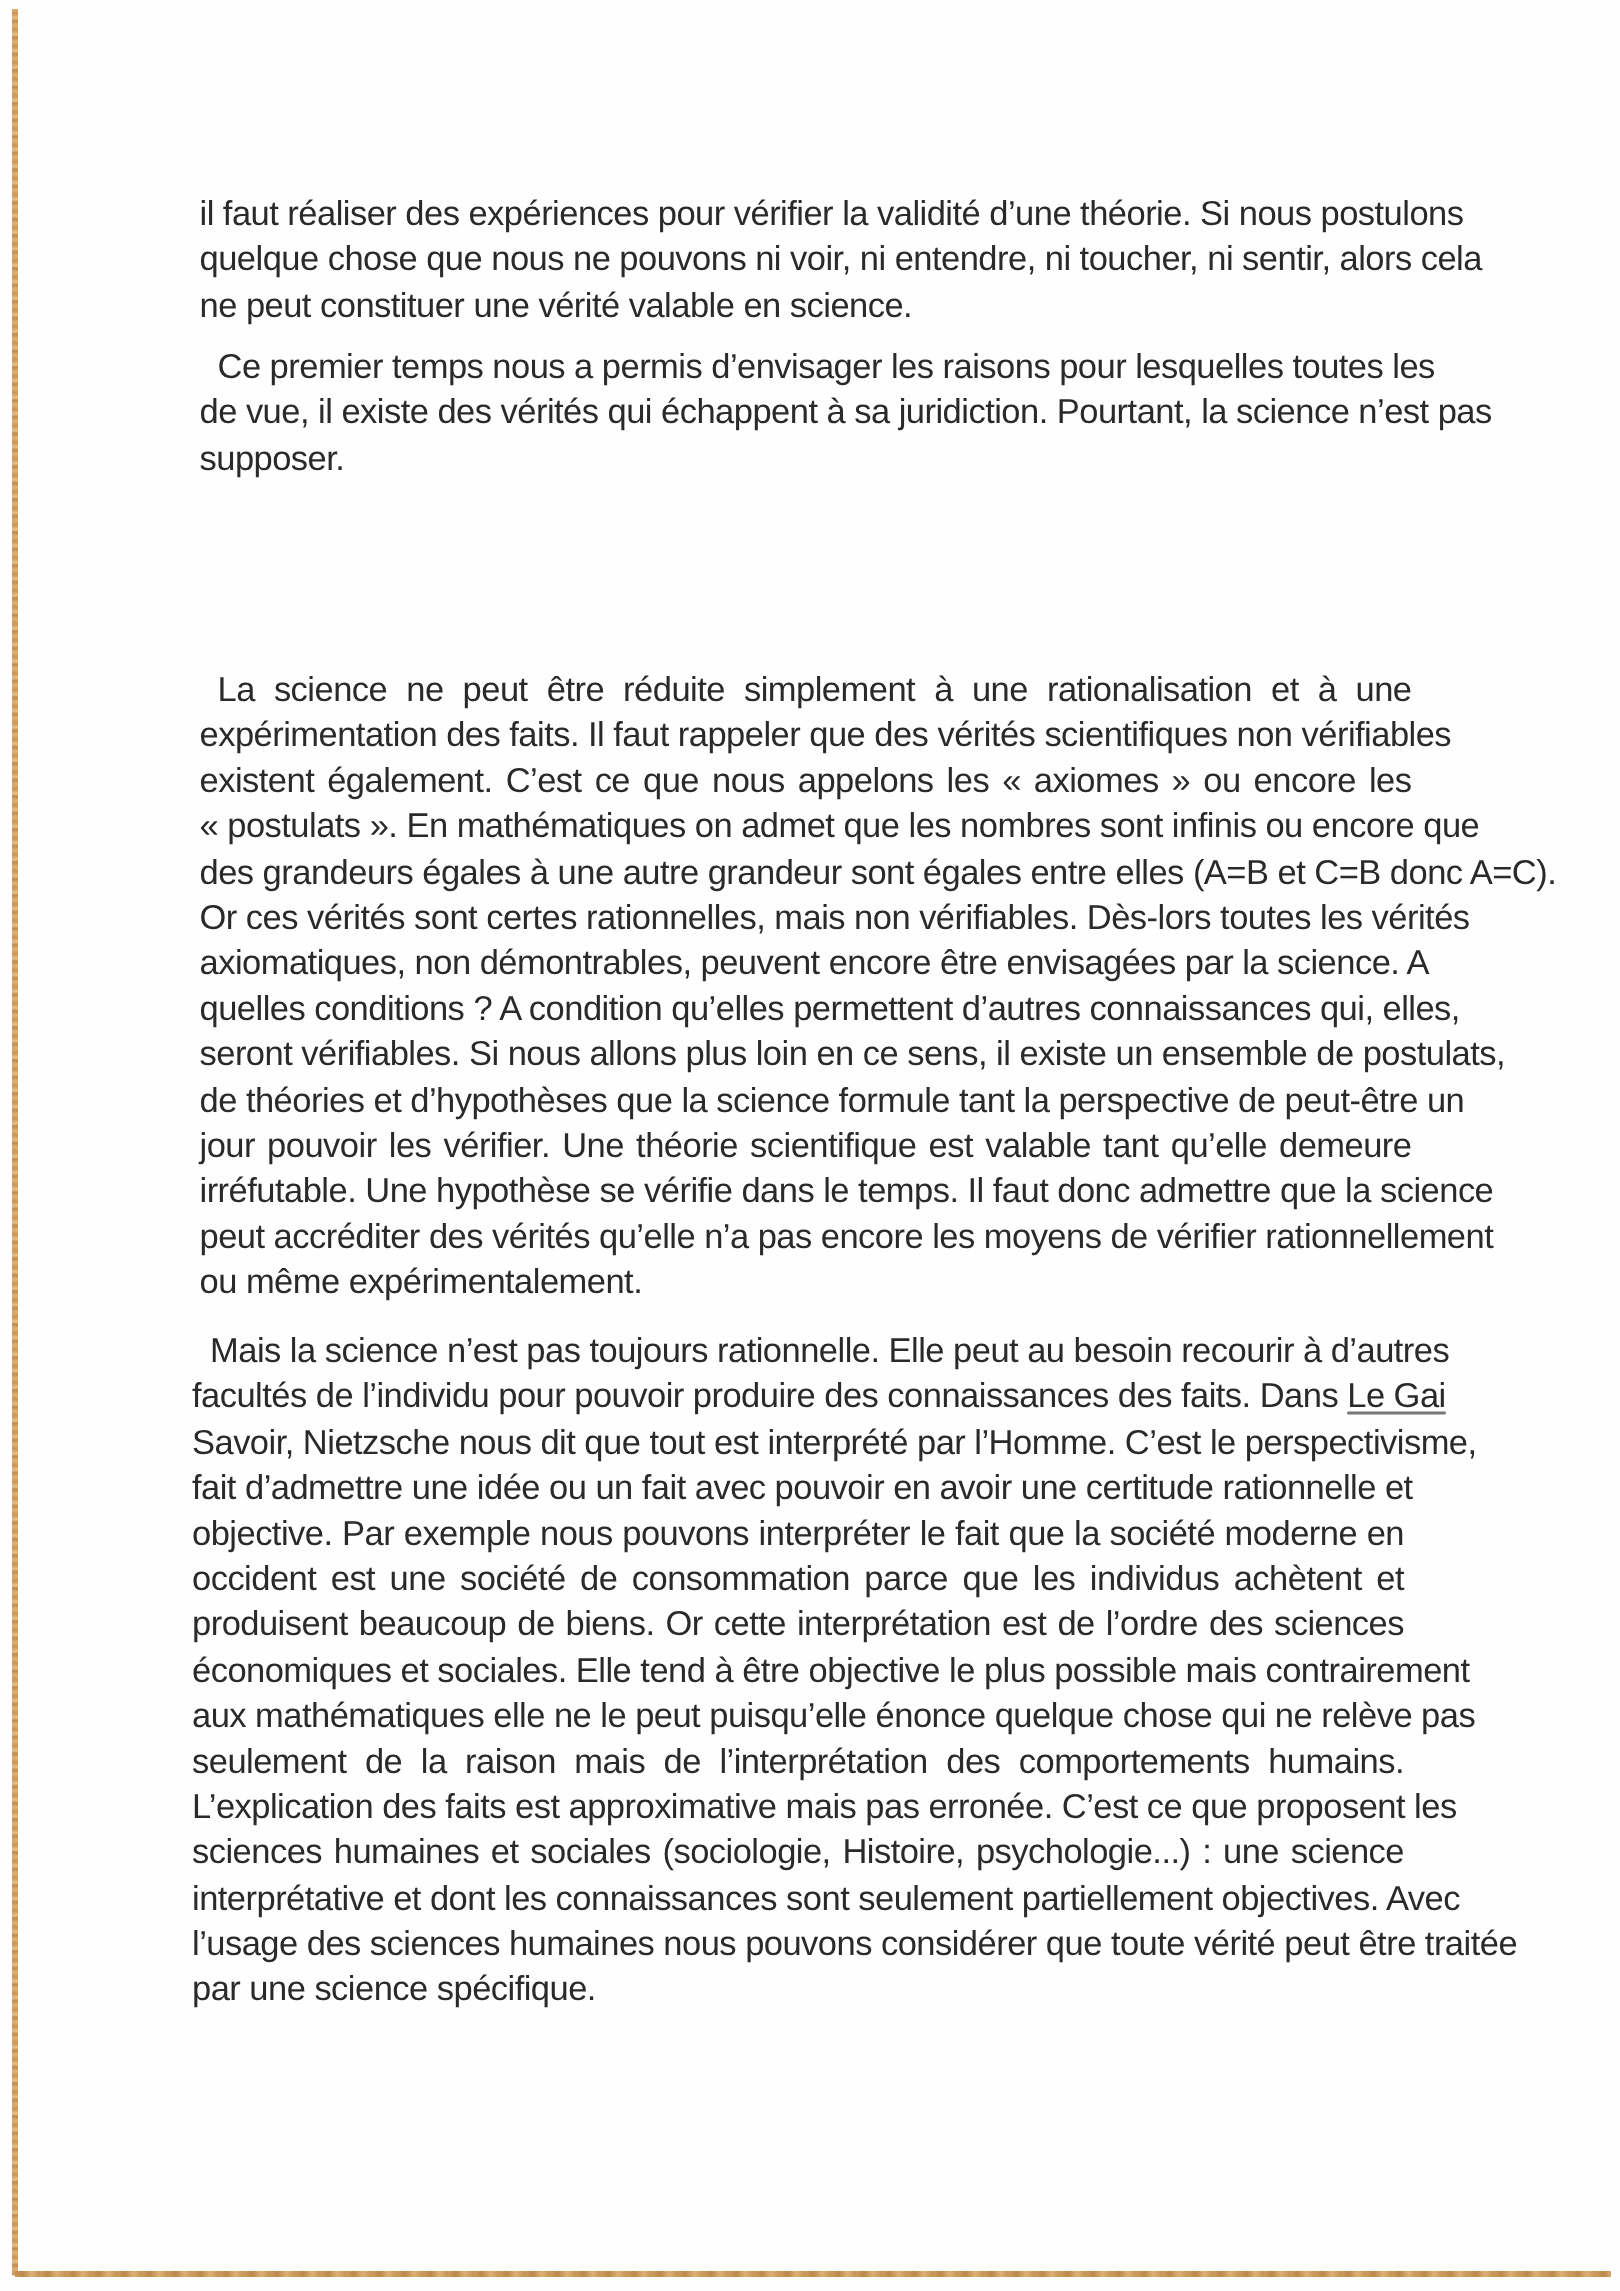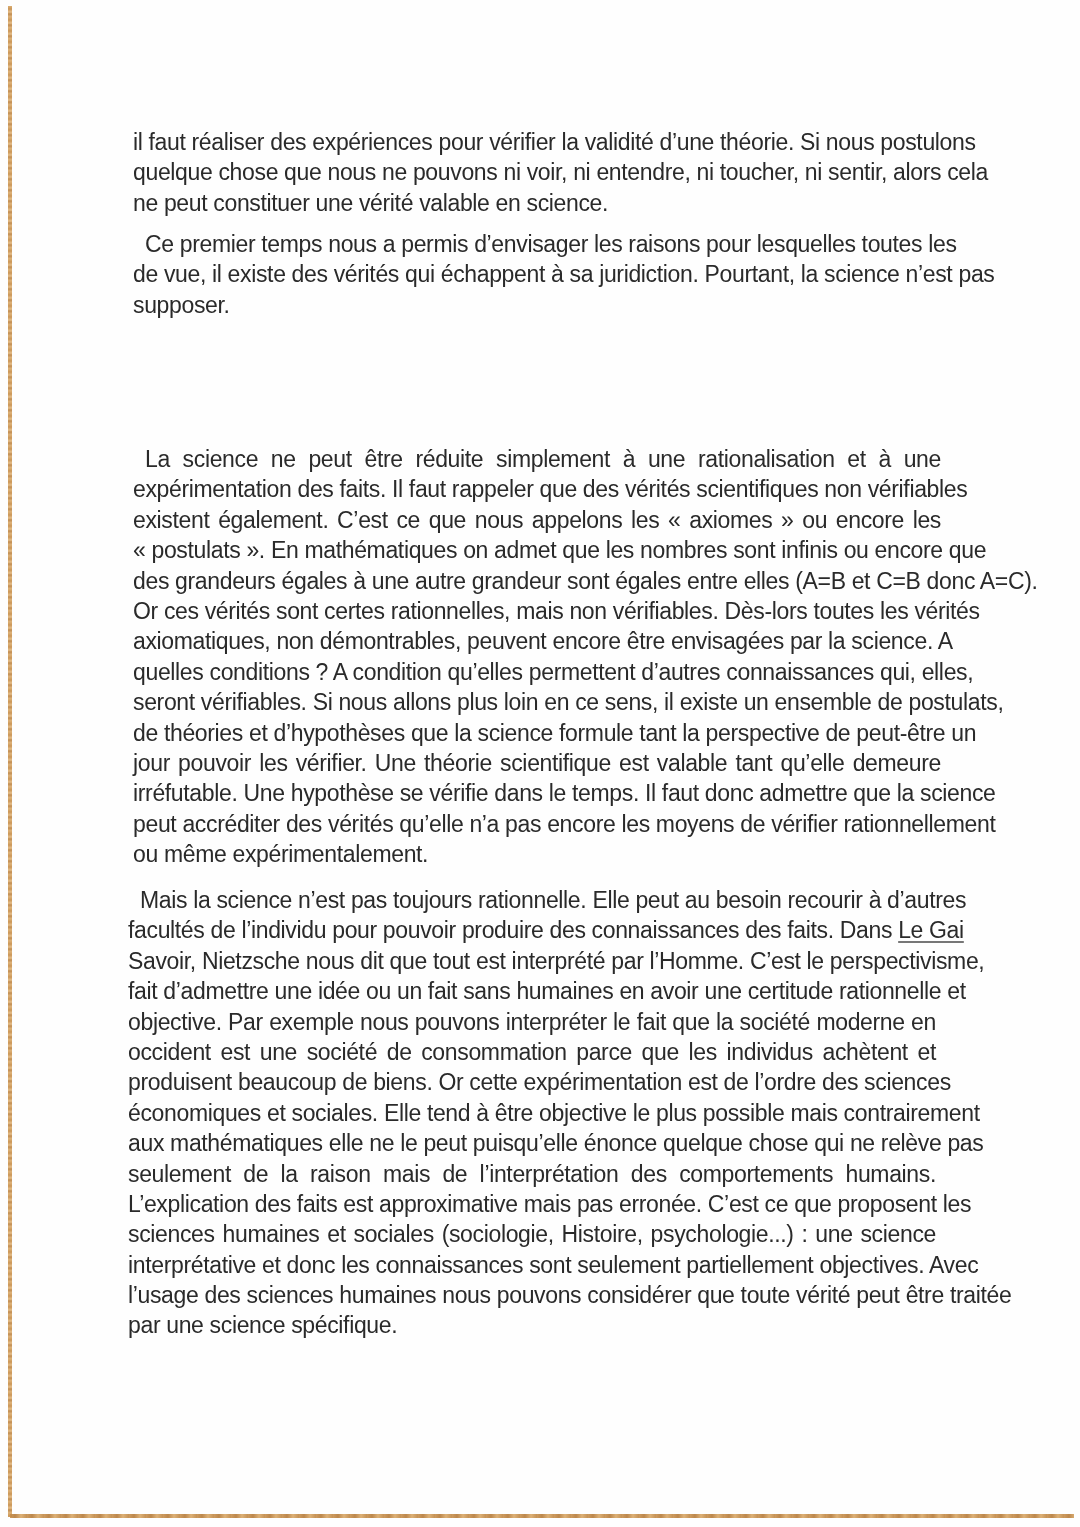--- a/index.html
+++ b/index.html
@@ -100,26 +100,26 @@
       <div class="line">de théories et d’hypothèses que la science formule tant la perspective de peut-être un</div>
       <div class="line">jour pouvoir les vérifier. Une théorie scientifique est valable tant qu’elle demeure</div>
       <div class="line">irréfutable. Une hypothèse se vérifie dans le temps. Il faut donc admettre que la science</div>
       <div class="line">peut accréditer des vérités qu’elle n’a pas encore les moyens de vérifier rationnellement</div>
       <div class="line last">ou même expérimentalement.</div>
     </div>
   <div class="text-block" id="p4" style="top: 885px; left: 128px;">
       <div class="line indent">Mais la science n’est pas toujours rationnelle. Elle peut au besoin recourir à d’autres</div>
       <div class="line">facultés de l’individu pour pouvoir produire des connaissances des faits. Dans <span class="underline">Le Gai</span></div>
       <div class="line">Savoir, Nietzsche nous dit que tout est interprété par l’Homme. C’est le perspectivisme,</div>
-      <div class="line">fait d’admettre une idée ou un fait sans humaines en avoir une certitude rationnelle et</div>
+      <div class="line">fait d’admettre une idée ou un fait avec pouvoir en avoir une certitude rationnelle et</div>
       <div class="line">objective. Par exemple nous pouvons interpréter le fait que la société moderne en</div>
       <div class="line">occident est une société de consommation parce que les individus achètent et</div>
-      <div class="line">produisent beaucoup de biens. Or cette expérimentation est de l’ordre des sciences</div>
+      <div class="line">produisent beaucoup de biens. Or cette interprétation est de l’ordre des sciences</div>
       <div class="line">économiques et sociales. Elle tend à être objective le plus possible mais contrairement</div>
       <div class="line">aux mathématiques elle ne le peut puisqu’elle énonce quelque chose qui ne relève pas</div>
       <div class="line">seulement de la raison mais de l’interprétation des comportements humains.</div>
       <div class="line">L’explication des faits est approximative mais pas erronée. C’est ce que proposent les</div>
       <div class="line">sciences humaines et sociales (sociologie, Histoire, psychologie...) : une science</div>
-      <div class="line">interprétative et donc les connaissances sont seulement partiellement objectives. Avec</div>
+      <div class="line">interprétative et dont les connaissances sont seulement partiellement objectives. Avec</div>
       <div class="line">l’usage des sciences humaines nous pouvons considérer que toute vérité peut être traitée</div>
       <div class="line last">par une science spécifique.</div>
     </div>
 </div>
 
 </body></html>

